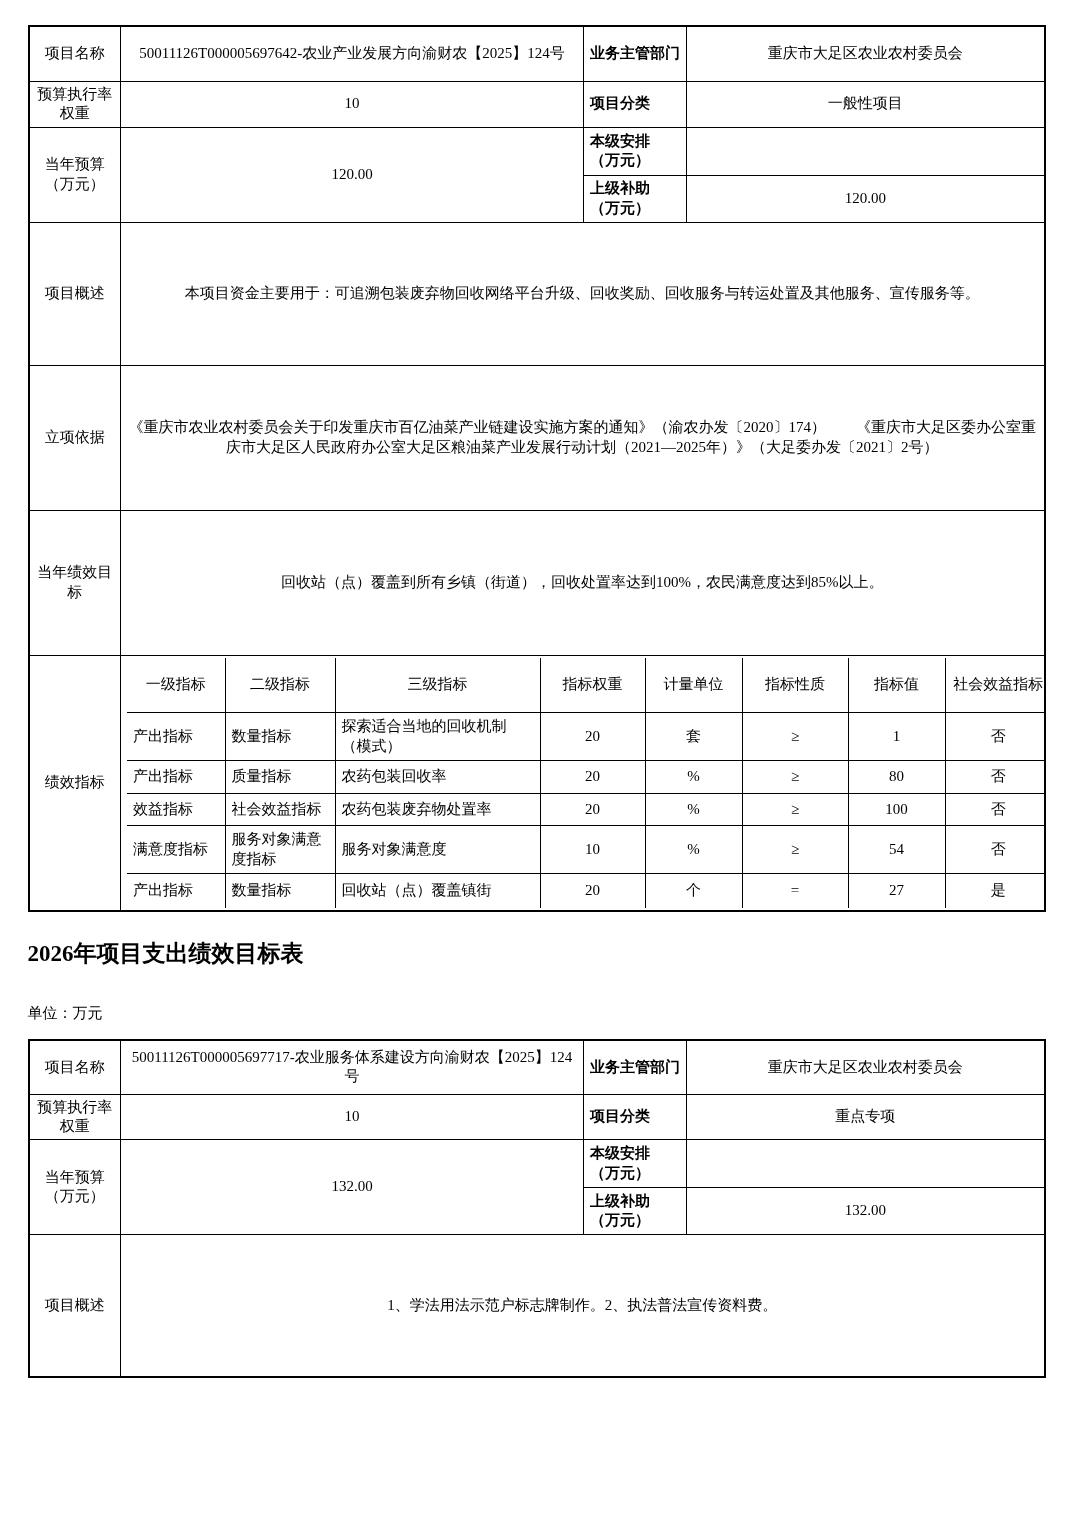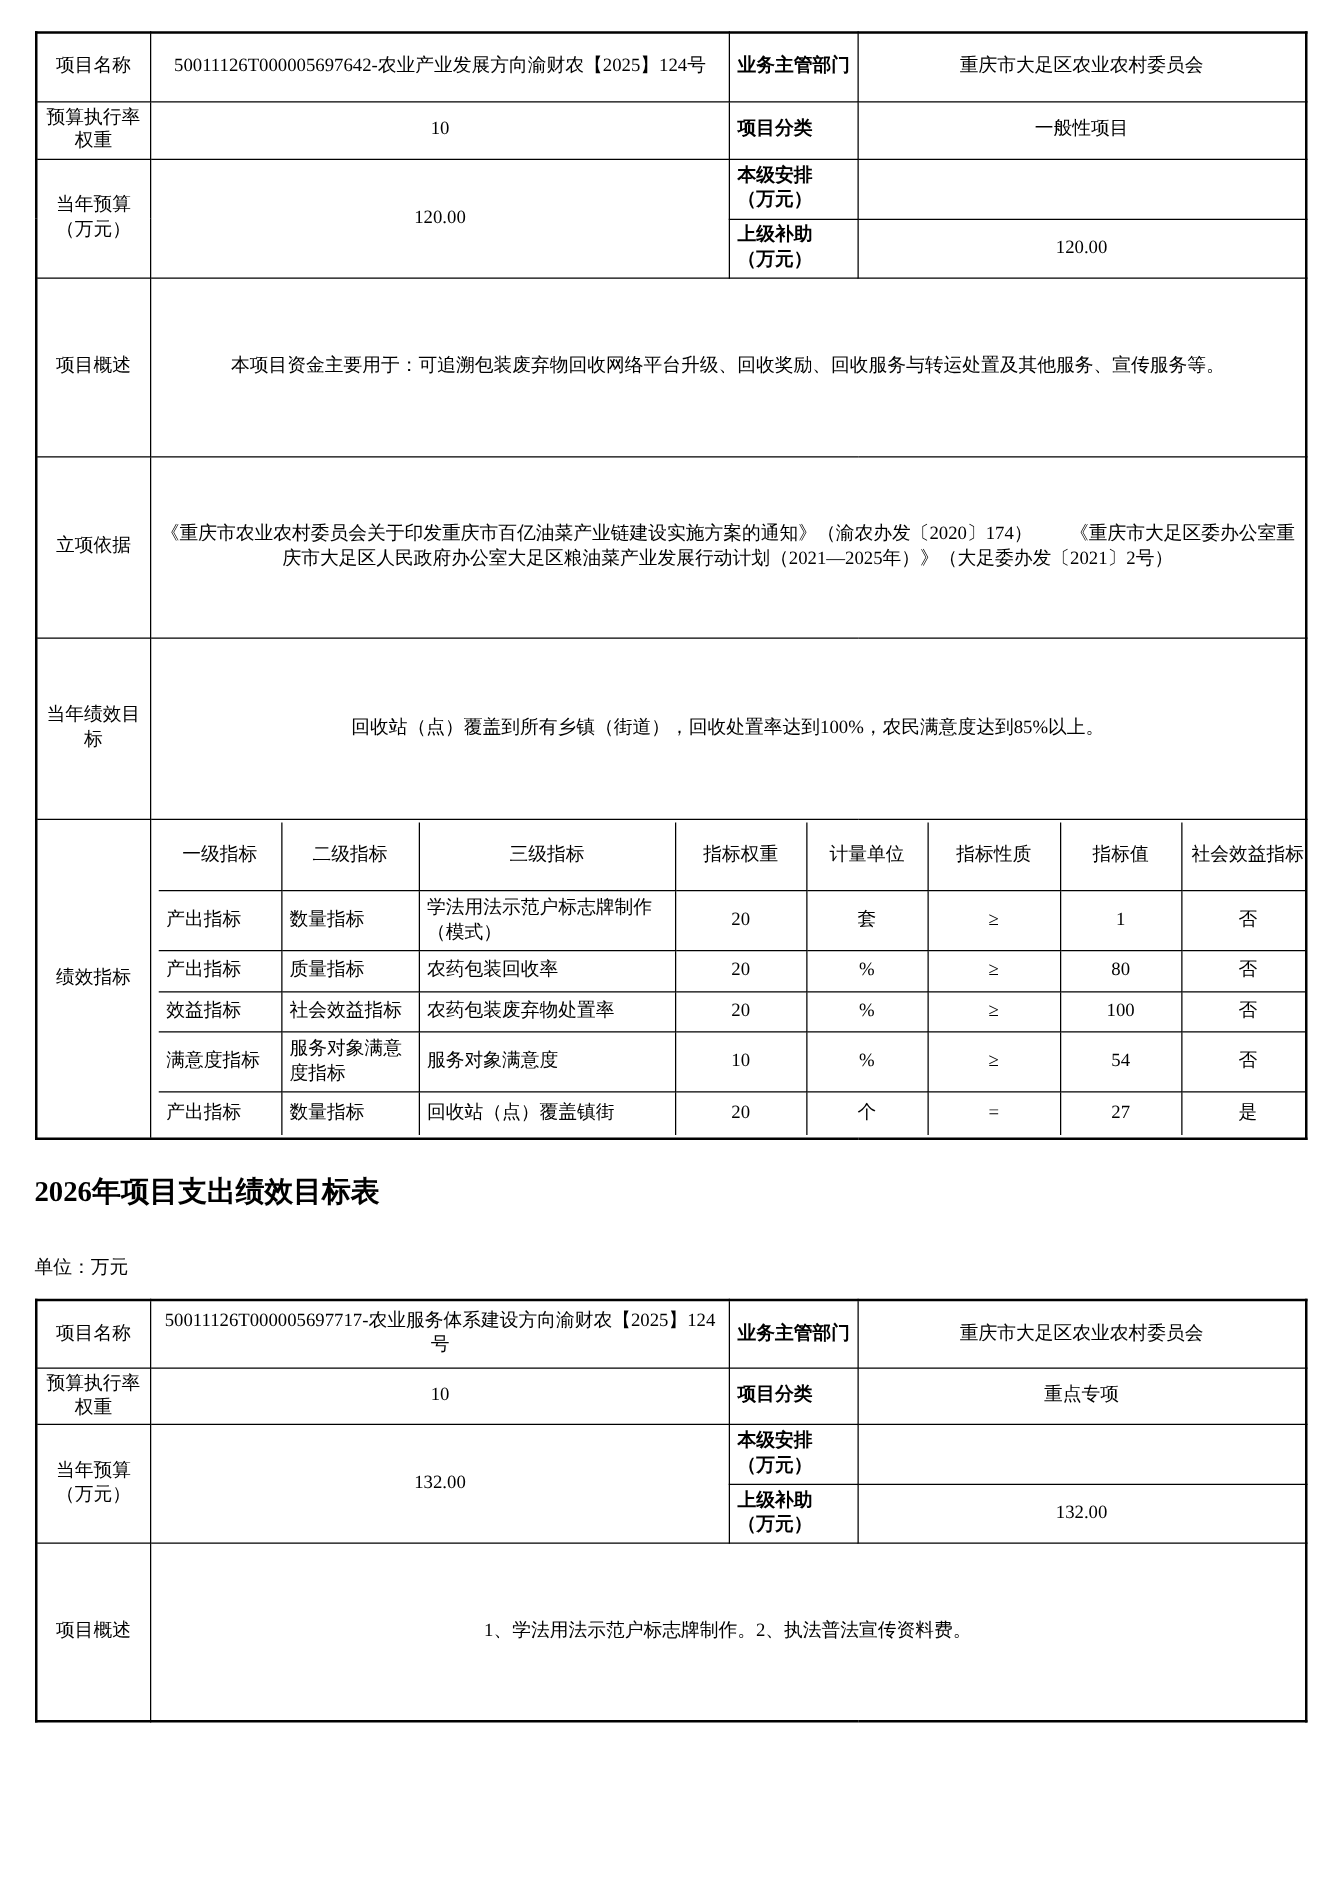--- a/index.html
+++ b/index.html
@@ -141,21 +141,21 @@
             <td class="ih">三级指标</td>
             <td class="ih">指标权重</td>
             <td class="ih">计量单位</td>
             <td class="ih">指标性质</td>
             <td class="ih">指标值</td>
             <td class="ih">社会效益指标</td>
           </tr>
           <tr style="height:48px">
             <td class="ic-l">产出指标</td>
             <td class="ic-l">数量指标</td>
-            <td class="ic-l">学法用法示范户标志牌制作（模式）</td>
+            <td class="ic-l">探索适合当地的回收机制（模式）</td>
             <td class="ic-c">20</td>
             <td class="ic-c">套</td>
             <td class="ic-c">≥</td>
             <td class="ic-c">1</td>
             <td class="ic-c">否</td>
           </tr>
           <tr style="height:33px">
             <td class="ic-l">产出指标</td>
             <td class="ic-l">质量指标</td>
             <td class="ic-l">农药包装回收率</td>

